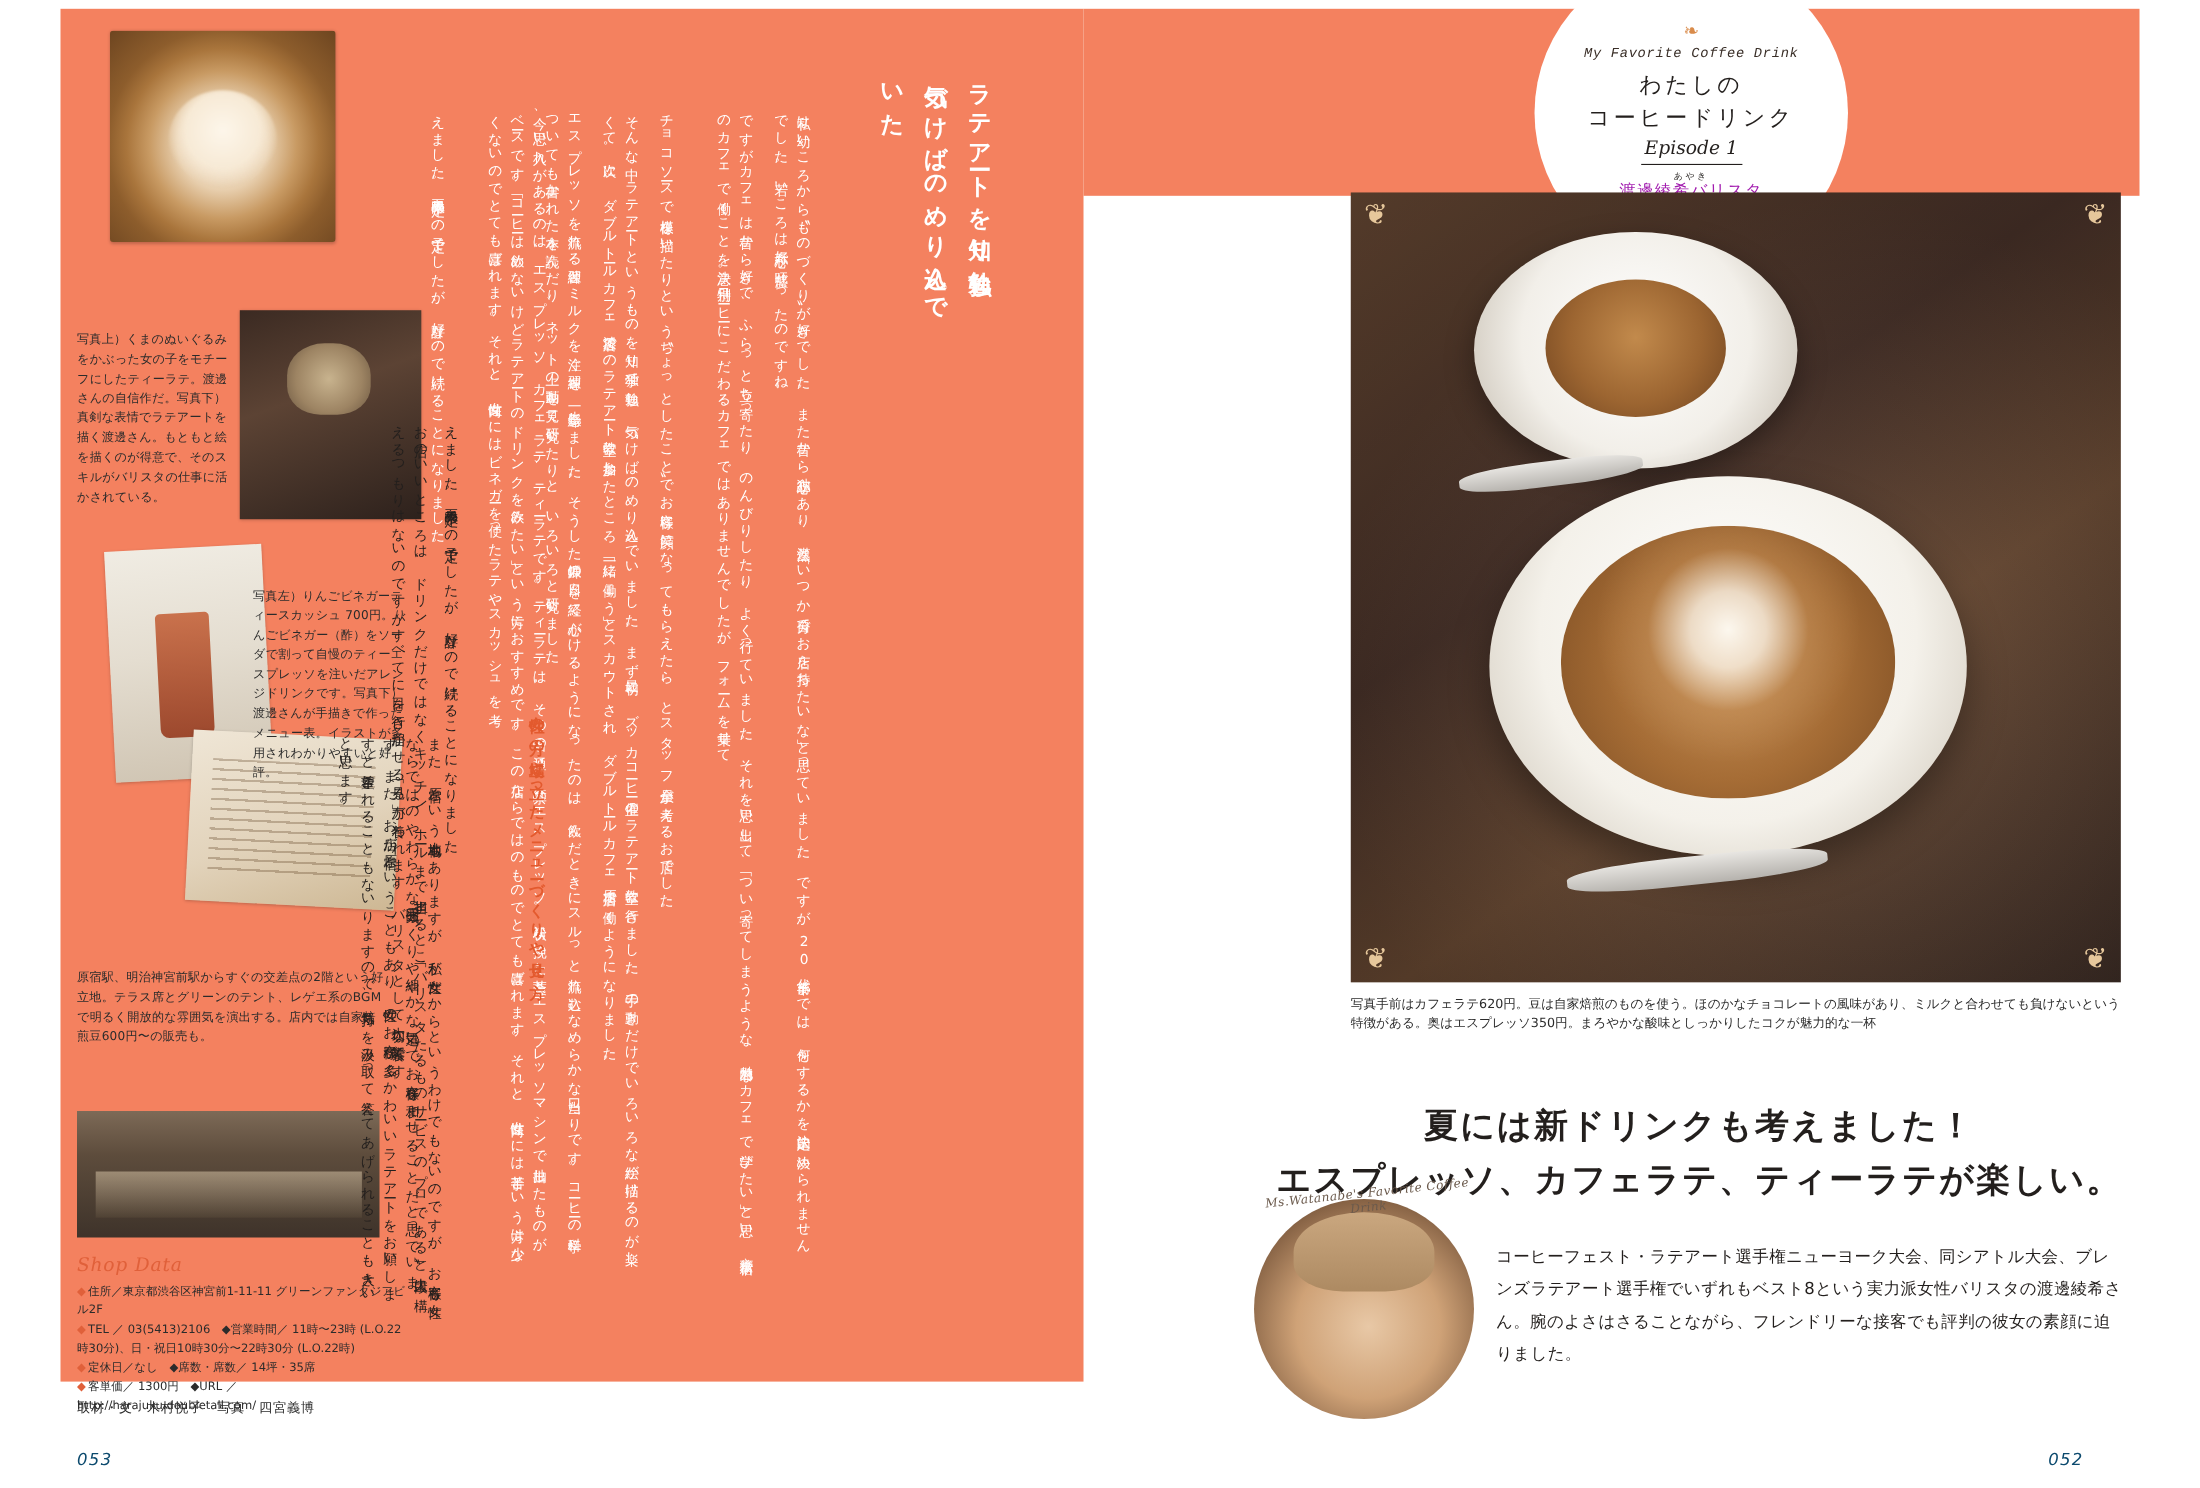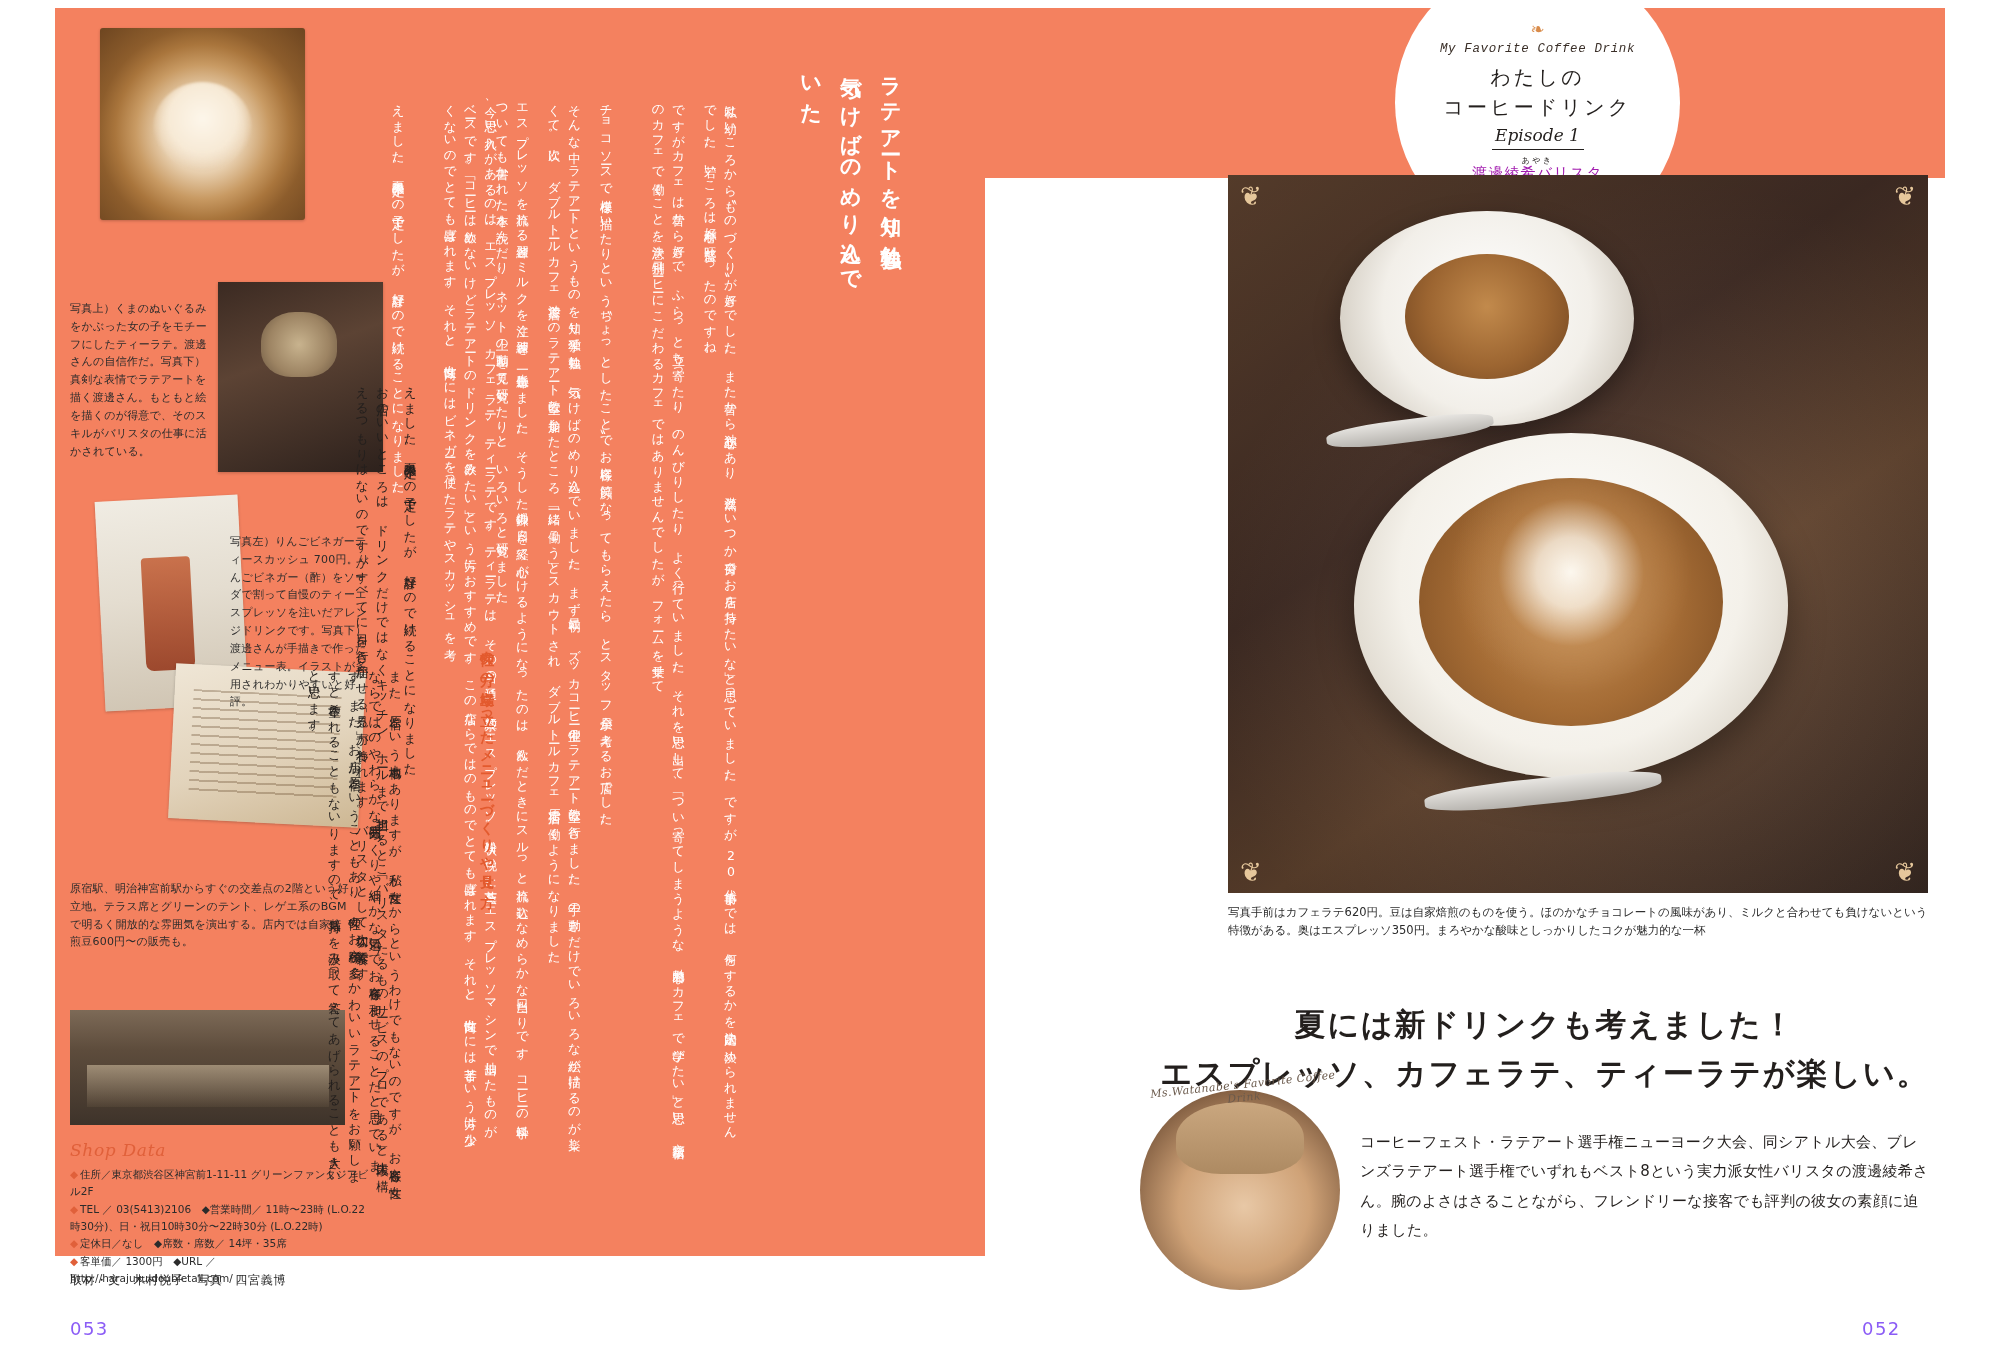--- a/index.html
+++ b/index.html
@@ -174,23 +174,24 @@
     left: 70px; top: 1272px;
     font-size: 12px;
     color: #2b2b2b;
     letter-spacing: 0.06em;
   }
 
   
   .page-number {
     position: absolute;
     font-family: "DejaVu Sans", "Liberation Sans", sans-serif;
-    font-size: 18px;
-    color: #8b5cf6;
+    font-size: 15px;
+    color: #0c4a6e;
     letter-spacing: 0.08em;
+    font-style: italic;
   }
   #page-number-left { left: 70px; top: 1318px; }
   #page-number-right { left: 1862px; top: 1318px; }
 
   
   .vtext {
     position: absolute;
     writing-mode: vertical-rl;
     text-orientation: upright;
     font-family: "DejaVu Sans", "Liberation Sans", sans-serif;

